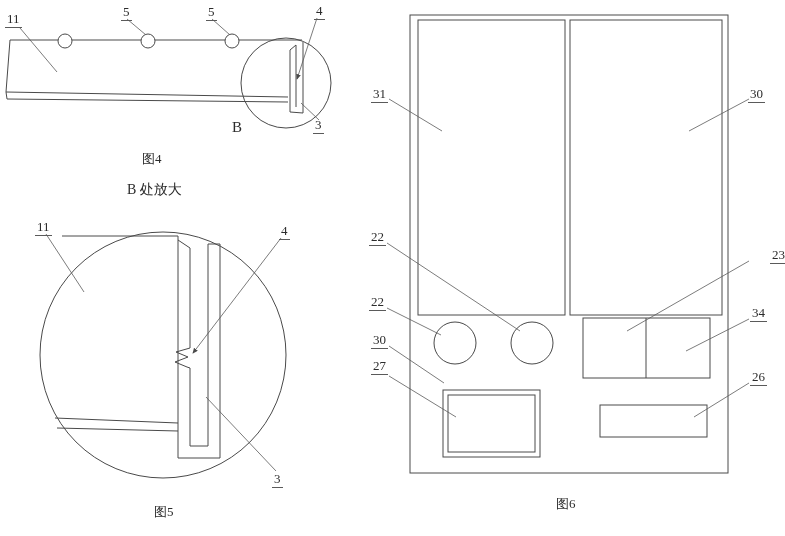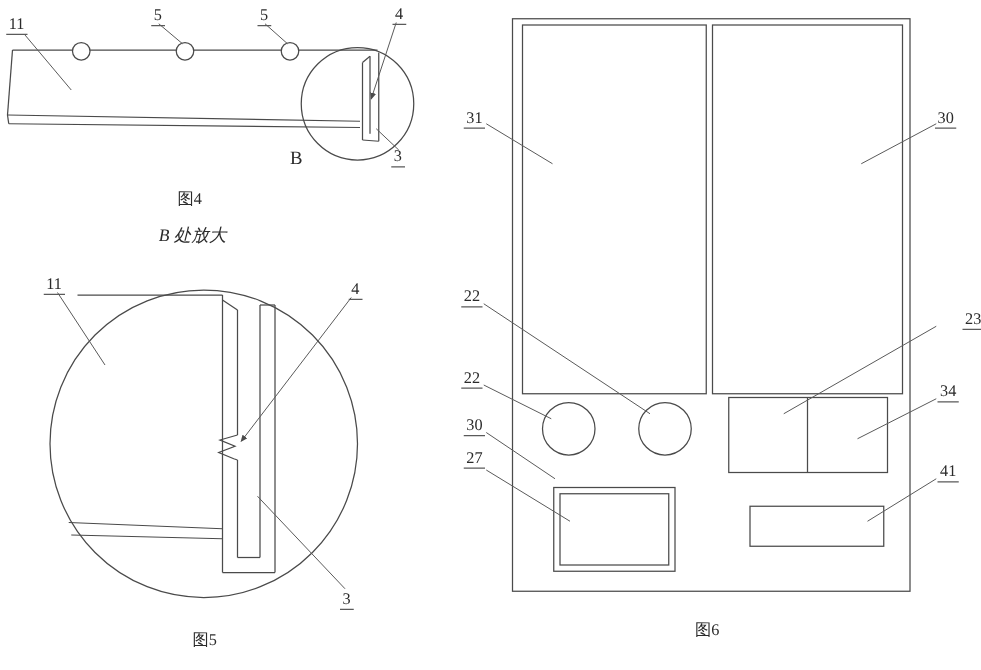--- a/index.html
+++ b/index.html
@@ -22,21 +22,21 @@
     white-space: nowrap;
   }
   .plain {
     position: absolute;
     font: 13px "Liberation Serif", serif;
     color: #2b2b2b;
     line-height: 1.05;
     white-space: nowrap;
   }
   .marker-b { font-size: 15px; }
-  .fig-title { font-size: 14px; font-style: italic; }
+  .fig-title { font-size: 14px; }
 </style>
 </head>
 <body>
 
 <div class="sheet">
 
   <svg width="785" height="536" viewBox="0 0 785 536" fill="none" stroke="#4a4a4a" stroke-width="1">
     <defs>
       <marker id="arrow" markerWidth="7" markerHeight="6" refX="6" refY="3" orient="auto">
         <path d="M0,0 L7,3 L0,6 z" fill="#4a4a4a" stroke="none"></path>
@@ -137,16 +137,16 @@
   <span class="plain" style="left:154px; top:505px">图5</span>
 
   <span class="lbl" style="left:371px; top:87px">31</span>
   <span class="lbl" style="left:748px; top:87px">30</span>
   <span class="lbl" style="left:369px; top:230px">22</span>
   <span class="lbl" style="left:369px; top:295px">22</span>
   <span class="lbl" style="left:371px; top:333px">30</span>
   <span class="lbl" style="left:371px; top:359px">27</span>
   <span class="lbl" style="left:770px; top:248px">23</span>
   <span class="lbl" style="left:750px; top:306px">34</span>
-  <span class="lbl" style="left:750px; top:370px">41</span>
+  <span class="lbl" style="left:750px; top:370px">26</span>
   <span class="plain" style="left:556px; top:497px">图6</span>
 
 </div>
 
 </body></html>

